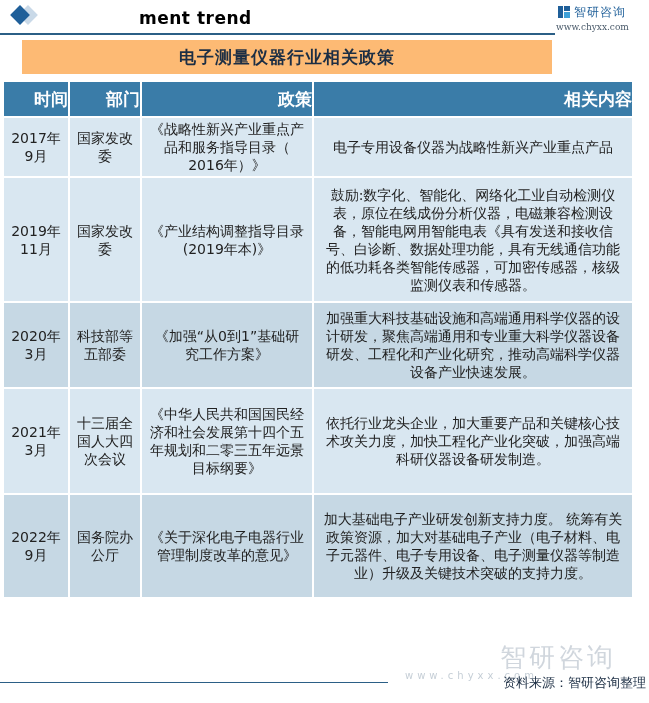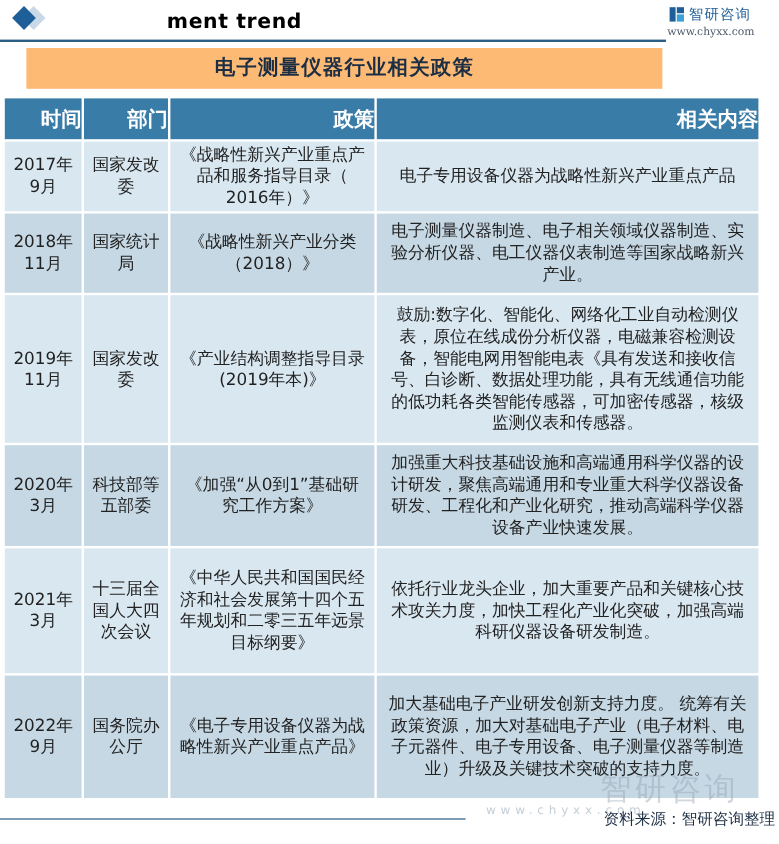--- a/index.html
+++ b/index.html
@@ -80,26 +80,20 @@
       <th>相关内容</th>
     </tr>
   </thead>
   <tbody>
     <tr class="odd" style="height:48px">
       <td>2017年9月</td>
       <td>国家发改委</td>
       <td>《战略性新兴产业重点产品和服务指导目录（ 2016年）》</td>
       <td class="col-content">电子专用设备仪器为战略性新兴产业重点产品</td>
     </tr>
-    <tr class="even" style="height:66px">
-      <td>2018年11月</td>
-      <td>国家统计局</td>
-      <td>《战略性新兴产业分类（2018）》</td>
-      <td class="col-content">电子测量仪器制造、电子相关领域仪器制造、实验分析仪器、电工仪器仪表制造等国家战略新兴产业。</td>
-    </tr>
     <tr class="odd" style="height:123px">
       <td>2019年11月</td>
       <td>国家发改委</td>
       <td>《产业结构调整指导目录(2019年本)》</td>
       <td class="col-content">鼓励:数字化、智能化、网络化工业自动检测仪表，原位在线成份分析仪器，电磁兼容检测设备，智能电网用智能电表《具有发送和接收信号、白诊断、数据处理功能，具有无线通信功能的低功耗各类智能传感器，可加密传感器，核级监测仪表和传感器。</td>
     </tr>
     <tr class="even" style="height:84px">
       <td>2020年3月</td>
       <td>科技部等五部委</td>
       <td>《加强“从0到1”基础研究工作方案》</td>
@@ -107,21 +101,21 @@
     </tr>
     <tr class="odd" style="height:104px">
       <td>2021年3月</td>
       <td>十三届全国人大四次会议</td>
       <td>《中华人民共和国国民经济和社会发展第十四个五年规划和二零三五年远景目标纲要》</td>
       <td class="col-content">依托行业龙头企业，加大重要产品和关键核心技术攻关力度，加快工程化产业化突破，加强高端科研仪器设备研发制造。</td>
     </tr>
     <tr class="even" style="height:102px">
       <td>2022年9月</td>
       <td>国务院办公厅</td>
-      <td>《电子专用设备仪器为战略性新兴产业重点产品》</td>
+      <td>《关于深化电子电器行业管理制度改革的意见》</td>
       <td class="col-content">加大基础电子产业研发创新支持力度。 统筹有关政策资源，加大对基础电子产业（电子材料、电子元器件、电子专用设备、电子测量仪器等制造业）升级及关键技术突破的支持力度。</td>
     </tr>
   </tbody>
 </table>
 
 <div class="wm-big">智研咨询</div>
 <div class="wm-url">www.chyxx.com</div>
 
 <div class="footer-rule"></div>
 <div class="footer-source">资料来源：智研咨询整理</div>

